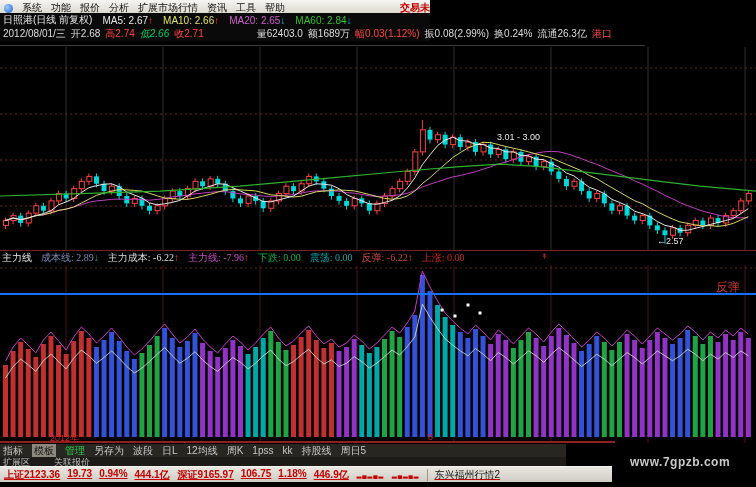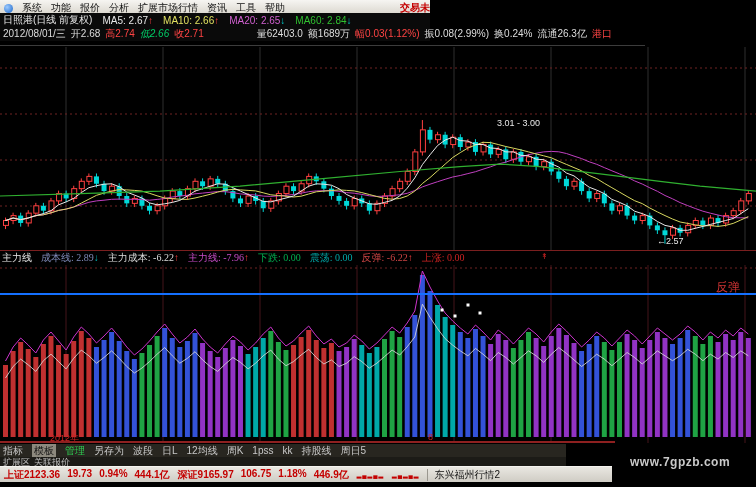--- a/index.html
+++ b/index.html
@@ -46,29 +46,29 @@
   .spike-mark { position:absolute; left:541px; top:252px; color:#cc2222; font-size:8px; }
   
   .tabs1 {
     position:absolute; left:0; top:444px; width:566px; height:13px; background:#282620;
     display:flex; align-items:center; gap:9px; padding-left:3px; font-size:10px; color:#c8c8c8; white-space:nowrap;
   }
   .tabs1 .tab.sel { background:#8d897e; color:#101010; padding:0 2px; }
   .tabs1 .tab.grn { color:#2ecc50; }
   .tabs2 {
     position:absolute; left:0; top:457px; width:566px; height:10px; background:#1c1b17;
-    display:flex; align-items:center; gap:4px; padding-left:3px; font-size:9px; color:#bdbdbd; white-space:nowrap;
+    display:flex; align-items:center; gap:24px; padding-left:3px; font-size:9px; color:#bdbdbd; white-space:nowrap;
   }
   
   .statusbar {
     position:absolute; left:0; top:466px; width:612px; height:16px;
     background:linear-gradient(#e9e7e1,#cfccc4);
     border-top:1px solid #f5f4f0;
     display:flex; align-items:center; gap:8px; padding-left:4px;
-    font-size:10px; font-weight:bold; color:#c40000; white-space:nowrap;
+    font-size:10px; font-weight:bold; color:#c40000; white-space:nowrap;text-decoration:underline;
   }
   .statusbar .idx { display:flex; gap:7px; }
   .statusbar .sig { color:#c40000; font-size:6px; letter-spacing:1px; }
   .statusbar .feed {
     color:#111; font-weight:normal; border-left:1px solid #9a978f; padding-left:6px; height:12px; display:flex; align-items:center;
   }
   .watermark {
     position:absolute; left:630px; top:455px; color:#c9c9c9; font-size:12px; font-weight:bold; letter-spacing:0.5px;
   }
   svg { display:block; }
@@ -323,21 +323,21 @@
     <rect x="731.1800000000001" y="163.69999999999996" width="5" height="4.900000000000006" fill="#000" stroke="#ff4040" stroke-width="1"></rect>
     <line x1="740.76" y1="150.95999999999995" x2="740.76" y2="167.375" stroke="#ff4040" stroke-width="1"></line>
     <rect x="738.76" y="153.89999999999998" width="5" height="9.799999999999983" fill="#000" stroke="#ff4040" stroke-width="1"></rect>
     <line x1="748.34" y1="143.61" x2="748.34" y2="157.575" stroke="#ff4040" stroke-width="1"></line>
     <rect x="746.34" y="146.55" width="5" height="7.349999999999966" fill="#000" stroke="#ff4040" stroke-width="1"></rect>
     <path d="M5.5 173.5 L13.1 171.0 L20.7 172.7 L28.2 171.0 L35.8 168.6 L43.4 167.8 L51.0 165.8 L58.6 163.4 L66.1 162.1 L73.7 160.0 L81.3 157.7 L88.9 155.3 L96.5 153.9 L104.0 153.2 L111.6 152.3 L119.2 152.1 L126.8 152.3 L134.4 152.3 L141.9 152.6 L149.5 153.2 L157.1 152.4 L164.7 151.6 L172.3 150.0 L179.8 149.1 L187.4 148.3 L195.0 146.8 L202.6 146.1 L210.2 145.3 L217.7 144.6 L225.3 144.7 L232.9 145.6 L240.5 146.9 L248.1 147.5 L255.6 148.0 L263.2 149.1 L270.8 149.4 L278.4 148.9 L286.0 148.3 L293.5 147.5 L301.1 146.2 L308.7 144.7 L316.3 143.9 L323.9 143.7 L331.4 143.7 L339.0 144.3 L346.6 145.6 L354.2 146.2 L361.8 147.4 L369.3 148.8 L376.9 149.4 L384.5 149.2 L392.1 148.5 L399.7 147.8 L407.2 146.3 L414.8 143.5 L422.4 139.9 L430.0 137.2 L437.6 134.7 L445.1 132.3 L452.7 130.0 L460.3 128.5 L467.9 126.6 L475.5 124.7 L483.0 122.2 L490.6 119.8 L498.2 117.0 L505.8 115.1 L513.4 112.5 L520.9 110.0 L528.5 107.7 L536.1 106.2 L543.7 104.9 L551.3 104.4 L558.8 104.8 L566.4 106.5 L574.0 109.1 L581.6 111.6 L589.2 114.8 L596.7 117.3 L604.3 120.6 L611.9 123.8 L619.5 126.9 L627.1 130.1 L634.6 133.9 L642.2 137.0 L649.8 140.8 L657.4 144.3 L665.0 148.5 L672.5 151.8 L680.1 155.6 L687.7 158.6 L695.3 161.5 L702.9 164.2 L710.4 166.2 L718.0 168.0 L725.6 169.7 L733.2 170.7 L740.8 170.8 L748.3 170.8 " fill="none" stroke="#c040c0" stroke-width="1"></path>
     <path d="M5.5 173.5 L13.1 171.0 L20.7 172.7 L28.2 171.0 L35.8 168.6 L43.4 167.8 L51.0 165.8 L58.6 163.4 L66.1 162.1 L73.7 160.0 L81.3 156.1 L88.9 152.2 L96.5 148.3 L104.0 146.1 L111.6 144.1 L119.2 142.6 L126.8 142.9 L134.4 143.4 L141.9 144.1 L149.5 146.3 L157.1 148.8 L164.7 151.0 L172.3 151.7 L179.8 152.2 L187.4 152.4 L195.0 151.0 L202.6 149.2 L210.2 147.3 L217.7 145.1 L225.3 143.1 L232.9 142.4 L240.5 142.9 L248.1 143.4 L255.6 143.9 L263.2 145.8 L270.8 147.8 L278.4 148.5 L286.0 149.2 L293.5 150.0 L301.1 149.2 L308.7 147.0 L316.3 144.8 L323.9 144.1 L331.4 143.6 L339.0 142.9 L346.6 143.4 L354.2 143.9 L361.8 145.6 L369.3 147.5 L376.9 149.5 L384.5 151.4 L392.1 152.2 L399.7 151.5 L407.2 149.0 L414.8 144.1 L422.4 136.5 L430.0 130.6 L437.6 123.8 L445.1 117.2 L452.7 110.5 L460.3 105.6 L467.9 101.0 L475.5 98.0 L483.0 95.3 L490.6 95.6 L498.2 97.5 L505.8 99.5 L513.4 101.2 L520.9 102.9 L528.5 104.9 L536.1 106.9 L543.7 108.8 L551.3 110.8 L558.8 114.2 L566.4 117.4 L574.0 120.6 L581.6 123.8 L589.2 128.4 L596.7 131.6 L604.3 136.3 L611.9 140.7 L619.5 145.1 L627.1 149.5 L634.6 153.7 L642.2 156.6 L649.8 161.0 L657.4 164.9 L665.0 168.6 L672.5 172.0 L680.1 175.0 L687.7 176.4 L695.3 177.9 L702.9 178.9 L710.4 178.6 L718.0 179.4 L725.6 178.4 L733.2 176.4 L740.8 173.0 L748.3 169.6 " fill="none" stroke="#d8d860" stroke-width="1"></path>
     <path d="M5.5 173.5 L13.1 171.0 L20.7 172.7 L28.2 171.0 L35.8 168.6 L43.4 166.6 L51.0 163.7 L58.6 157.8 L66.1 154.9 L73.7 151.4 L81.3 145.6 L88.9 140.7 L96.5 138.7 L104.0 137.2 L111.6 136.8 L119.2 139.7 L126.8 145.1 L134.4 148.0 L141.9 151.0 L149.5 155.9 L157.1 157.8 L164.7 156.8 L172.3 155.4 L179.8 153.4 L187.4 149.0 L195.0 144.1 L202.6 141.7 L210.2 139.2 L217.7 136.8 L225.3 137.2 L232.9 140.7 L240.5 144.1 L248.1 147.5 L255.6 151.0 L263.2 154.4 L270.8 154.9 L278.4 152.9 L286.0 151.0 L293.5 149.0 L301.1 144.1 L308.7 139.2 L316.3 136.8 L323.9 137.2 L331.4 138.2 L339.0 141.7 L346.6 147.5 L354.2 151.0 L361.8 153.9 L369.3 156.8 L376.9 157.3 L384.5 155.4 L392.1 153.4 L399.7 149.0 L407.2 141.2 L414.8 130.9 L422.4 117.6 L430.0 107.8 L437.6 98.5 L445.1 93.1 L452.7 90.2 L460.3 93.6 L467.9 94.1 L475.5 97.5 L483.0 97.5 L490.6 101.0 L498.2 101.5 L505.8 104.9 L513.4 104.9 L520.9 108.3 L528.5 108.8 L536.1 112.2 L543.7 112.7 L551.3 116.7 L558.8 120.1 L566.4 126.0 L574.0 128.9 L581.6 134.8 L589.2 140.2 L596.7 143.1 L604.3 146.6 L611.9 152.4 L619.5 155.4 L627.1 158.8 L634.6 164.2 L642.2 166.6 L649.8 169.6 L657.4 174.5 L665.0 178.4 L672.5 179.9 L680.1 183.3 L687.7 183.3 L695.3 181.3 L702.9 179.4 L710.4 177.4 L718.0 175.5 L725.6 173.5 L733.2 171.5 L740.8 166.6 L748.3 161.7 " fill="none" stroke="#e8e8e8" stroke-width="1"></path>
     <path d="M0 149.0 L80 146.6 L160 144.1 L240 139.2 L320 131.8 L400 124.5 L460 119.6 L500 117.1 L540 119.6 L600 126.9 L660 134.3 L700 139.2 L756 144.1 " fill="none" stroke="#30b030" stroke-width="1.2"></path>
   </svg>
-<div class="anno" id="anno-0" style="left: 497px; top: 118px;">3.01 - 3.00</div>
+<div class="anno" id="anno-0" style="left: 497px; top: 132px;">3.01 - 3.00</div>
 <div class="anno" id="anno-1" style="left: 657px; top: 236px;">←2.57</div>
 
 <div class="sep-red1"></div>
 
 <div class="indheader">
   <span style="color:#e8e8e8">主力线</span>
   <span style="color: rgb(127, 138, 184);"><i style="font-style:normal">成本线: 2.89</i><i style="font-style: normal; color: rgb(0, 184, 184);">↓</i></span>
   <span style="color: rgb(221, 221, 221);"><i style="font-style:normal">主力成本: -6.22</i><i style="font-style: normal; color: rgb(255, 64, 64);">↑</i></span>
   <span style="color: rgb(200, 76, 200);"><i style="font-style:normal">主力线: -7.96</i><i style="font-style: normal; color: rgb(255, 64, 64);">↑</i></span>
   <span style="color: rgb(0, 176, 80);">下跌: 0.00</span>

